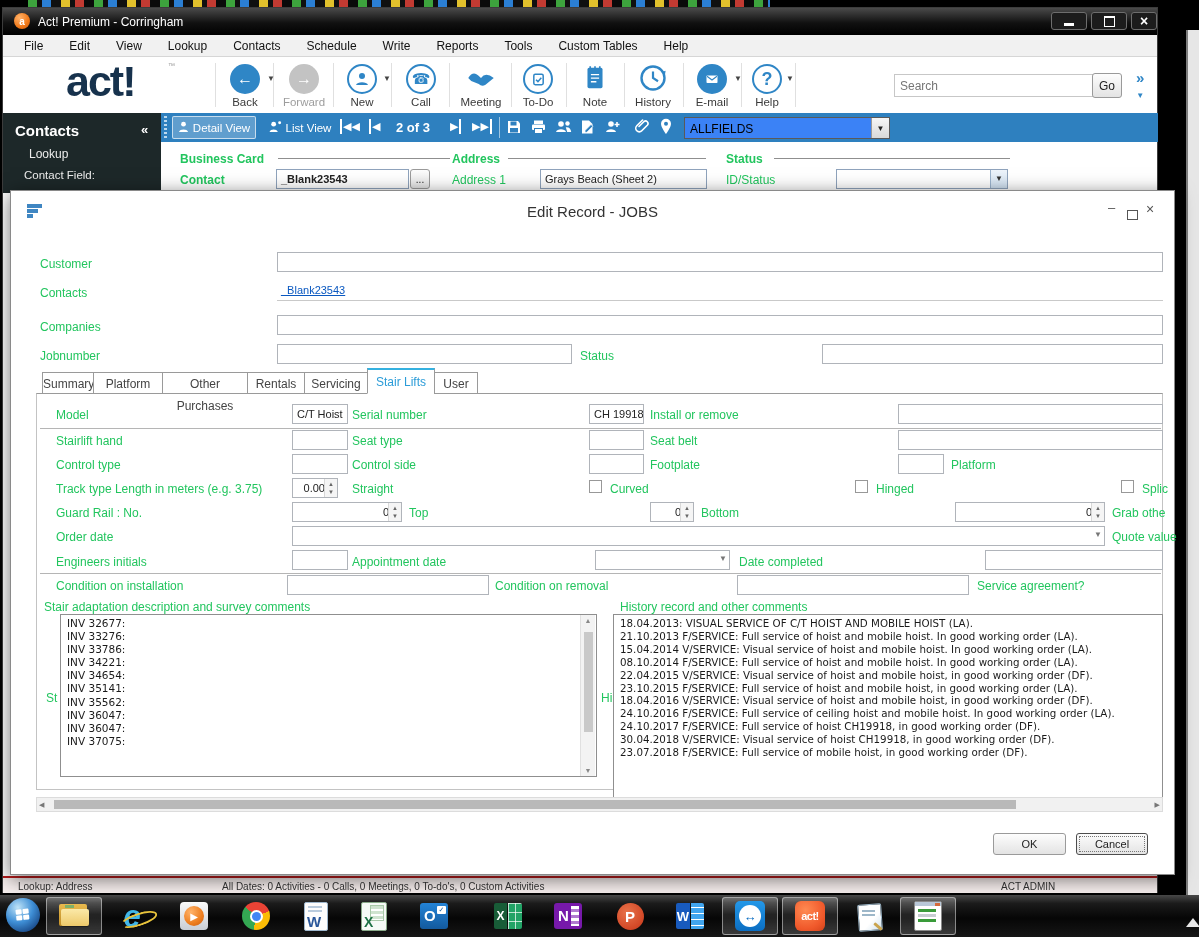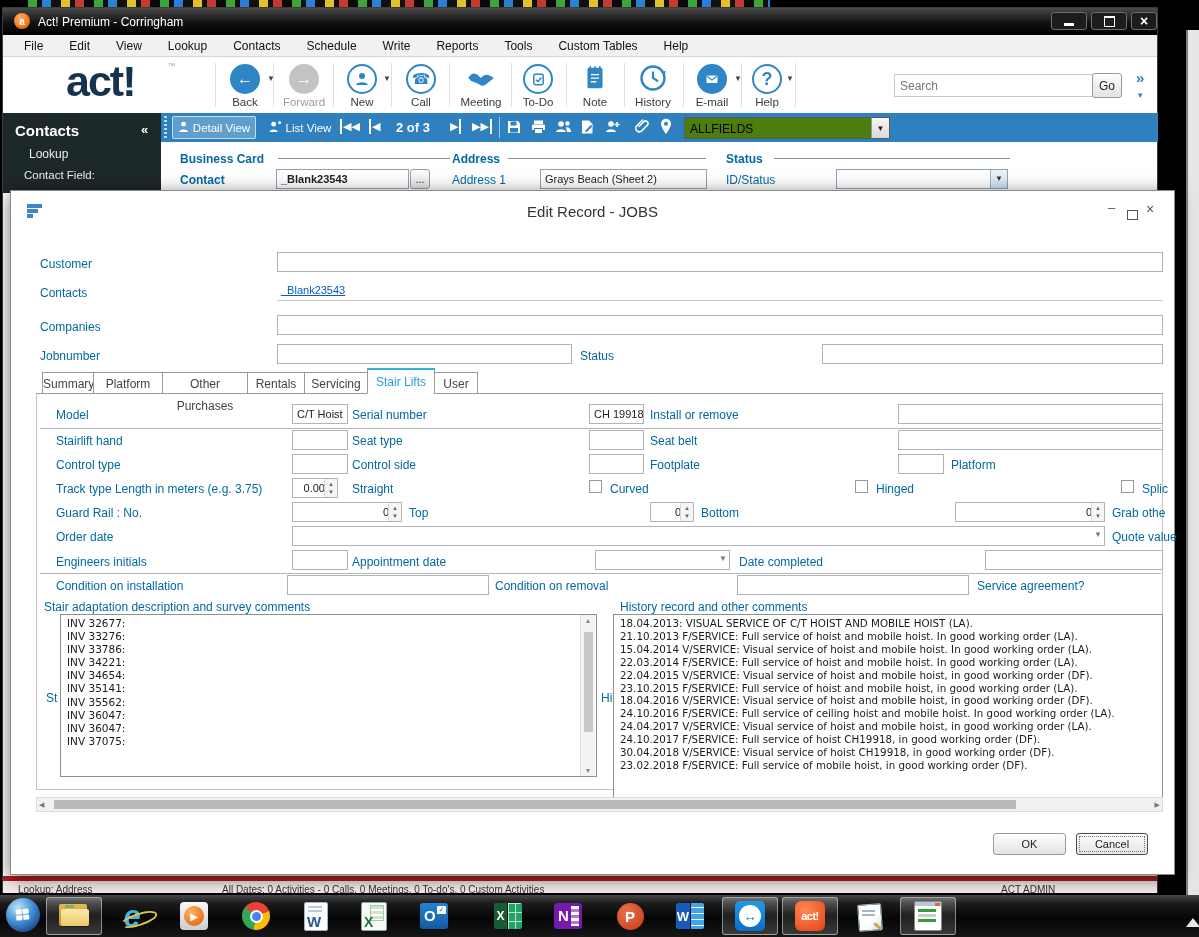--- a/index.html
+++ b/index.html
@@ -1,19 +1,19 @@
 <!DOCTYPE html>
 <html><head>
 <meta charset="utf-8">
 <style>
   html,body{margin:0;padding:0;background:#000;}
   #root{position:relative;width:1199px;height:937px;background:#000;overflow:hidden;
         font-family:"Liberation Sans","DejaVu Sans",sans-serif;}
   .a{position:absolute;}
-  .lbl{position:absolute;font-size:12px;color:#0369a1;white-space:nowrap;line-height:1;}
+  .lbl{position:absolute;font-size:12px;color:#22c55e;white-space:nowrap;line-height:1;}
   .b{font-weight:bold;}
   .ip{position:absolute;background:#fff;border:1px solid #b0b4ba;box-sizing:border-box;
       font-size:11px;color:#222;padding:3px 3px 0 4px;line-height:1.1;overflow:hidden;white-space:nowrap;}
   .chk{position:absolute;width:13px;height:13px;background:#fff;border:1px solid #989898;box-sizing:border-box;}
   .sep{position:absolute;height:1px;background:#b5b5b5;}
   .vsep{position:absolute;width:1px;background:#e0e0e0;top:63px;height:44px;}
   .spb{position:absolute;right:0;top:0;bottom:0;width:13px;display:flex;flex-direction:column;
        justify-content:space-between;align-items:center;padding:2px 0;box-sizing:border-box;
        color:#666;font-size:6px;line-height:1;background:#f5f5f5;border-left:1px solid #d8d8d8;}
   .spin{padding-right:12px;text-align:right;}
@@ -281,21 +281,21 @@
         <path d="M5 8.5 L10 3.5 a2.5 2.5 0 0 1 3.5 3.5 L7.8 12.8 a3.5 3.5 0 0 1-5-5 L8.6 2" fill="none" stroke="#fff" stroke-width="1.6" stroke-linecap="round"></path>
       </svg>
     </div>
   <div class="a blueico" style="left:660px;top:118px;">
     <svg width="12" height="17" viewBox="0 0 12 17">
         <path d="M6 .8a5 5 0 0 1 5 5C11 9.5 6 16 6 16S1 9.5 1 5.8a5 5 0 0 1 5-5z" fill="#fff"></path>
         <circle cx="6" cy="5.8" r="2" fill="#2e80bf"></circle>
       </svg>
     </div>
 
-  <div class="a" style="left:684px;top:117px;width:206px;height:22px;background:#4d7c0f;border:1px solid #5a5a5a;box-sizing:border-box;">
+  <div class="a" style="left:684px;top:117px;width:206px;height:22px;background:#3b82f6;border:1px solid #5a5a5a;box-sizing:border-box;">
     <span style="position:absolute;left:5px;top:4px;font-size:12px;color:#000;">ALLFIELDS</span>
     <span style="position:absolute;right:0;top:0;bottom:0;width:17px;background:linear-gradient(#f6f6f6,#d9d9d9);border-left:1px solid #9a9a9a;display:flex;align-items:center;justify-content:center;font-size:8px;color:#222;">▼</span>
     </div>
 
   <div class="lbl b" style="left:180px;top:153px;">Business Card</div>
   <div class="sep" style="left:278px;top:158px;width:172px;background:#8f8f8f;"></div>
   <div class="lbl b" style="left:180px;top:174px;">Contact</div>
   <div class="ip" style="left:276px;top:169px;width:133px;height:20px;font-weight:bold;border-color:#8fa3bc;">_Blank23543</div>
   <div class="btn" style="left:410px;top:169px;width:20px;height:20px;font-size:10px;">...</div>
 
@@ -304,21 +304,21 @@
   <div class="lbl" style="left:452px;top:174px;">Address 1</div>
   <div class="ip" style="left:540px;top:169px;width:167px;height:20px;border-color:#8fa3bc;">Grays Beach (Sheet 2)</div>
 
   <div class="lbl b" style="left:726px;top:153px;">Status</div>
   <div class="sep" style="left:774px;top:158px;width:236px;background:#8f8f8f;"></div>
   <div class="lbl" style="left:726px;top:174px;">ID/Status</div>
   <div class="ip" style="left:836px;top:169px;width:172px;height:20px;border-color:#8fa3bc;">
     <span></span>
     <span style="position:absolute;right:0;top:0;bottom:0;width:16px;background:linear-gradient(#eef4fb,#cfe0f0);border-left:1px solid #9ab2cc;display:flex;align-items:center;justify-content:center;font-size:8px;color:#333;">▼</span></div>
 
-  <div class="a" style="left:3px;top:876px;width:1154px;height:17px;background:#f7efee;border-top:5px solid #b91c1c;box-sizing:border-box;">
+  <div class="a" style="left:3px;top:876px;width:1154px;height:17px;background:#f7efee;border-top:2px solid #b91c1c;box-sizing:border-box;">
     <span style="position:absolute;left:15px;top:3px;font-size:10px;color:#333;">Lookup: Address</span>
     <span style="position:absolute;left:219px;top:3px;font-size:10px;color:#333;">All Dates: 0 Activities - 0 Calls, 0 Meetings, 0 To-do's, 0 Custom Activities</span>
     <span style="position:absolute;left:998px;top:3px;font-size:10px;color:#333;">ACT ADMIN</span>
   </div>
 
   <div class="a" style="left:10px;top:190px;width:1165px;height:685px;background:#fff;border:1px solid #8a8a8a;
        box-shadow:0 4px 18px rgba(0,0,0,.55);box-sizing:border-box;z-index:5;"></div>
 
   <div class="a" style="left:27px;top:204px;width:16px;height:15px;z-index:6;">
     <svg width="16" height="15" viewBox="0 0 16 15">
@@ -458,29 +458,28 @@
       <span>▼</span>
     <span class="vthumb" style="top:17px;height:100px;"></span>
     </div>
 
   <div class="lbl" style="left:601px;top:692px;z-index:6;">Hi</div>
   <div class="lbox mono" style="left:613px;top:614px;width:550px;height:185px;padding-right:6px;font-size:10.3px;line-height:12.9px;z-index:6;">
 
   <div>18.04.2013: VISUAL SERVICE OF C/T HOIST AND MOBILE HOIST (LA).</div>
       <div>21.10.2013 F/SERVICE:  Full service of hoist and mobile hoist.  In good working order (LA).</div>
       <div>15.04.2014 V/SERVICE:  Visual service of hoist and mobile hoist.  In good working order (LA).</div>
-      <div>22.03.2014 F/SERVICE:  Full service of hoist and mobile hoist.  In good working order (LA).</div>
+      <div>08.10.2014 F/SERVICE:  Full service of hoist and mobile hoist.  In good working order (LA).</div>
       <div>22.04.2015 V/SERVICE:  Visual service of hoist and mobile hoist, in good working order (DF).</div>
       <div>23.10.2015 F/SERVICE:  Full service of hoist and mobile hoist, in good working order (LA).</div>
       <div>18.04.2016 V/SERVICE:  Visual service of hoist and mobile hoist, in good working order (DF).</div>
       <div>24.10.2016 F/SERVICE: Full service of ceiling hoist and mobile hoist. In good working order (LA).</div>
-      <div>24.04.2017 V/SERVICE:  Visual service of hoist and mobile hoist, in good working order (LA).</div>
       <div>24.10.2017 F/SERVICE:  Full service of hoist CH19918, in good working order (DF).</div>
       <div>30.04.2018 V/SERVICE:  Visual service of hoist CH19918, in good working order (DF).</div>
-      <div>23.02.2018 F/SERVICE:  Full service of mobile hoist, in good working order (DF).</div>
+      <div>23.07.2018 F/SERVICE:  Full service of mobile hoist, in good working order (DF).</div>
     </div>
 
   <div class="a" style="left:36px;top:797px;width:1127px;height:15px;background:#f1f1f1;border:1px solid #dcdcdc;box-sizing:border-box;z-index:6;">
     <span style="position:absolute;left:2px;top:3px;font-size:7px;color:#777;">◀</span>
     <span style="position:absolute;right:2px;top:3px;font-size:7px;color:#777;">▶</span>
     <span style="position:absolute;left:17px;top:2px;width:962px;height:9px;background:#b9b9b9;"></span>
     </div>
 
   <div class="btn" style="left:993px;top:833px;width:73px;height:22px;z-index:6;">OK</div>
   <div class="btn" style="left:1076px;top:833px;width:72px;height:22px;z-index:6;border-color:#4d4d4d;outline:1px dotted #777;outline-offset:-4px;">Cancel</div>

